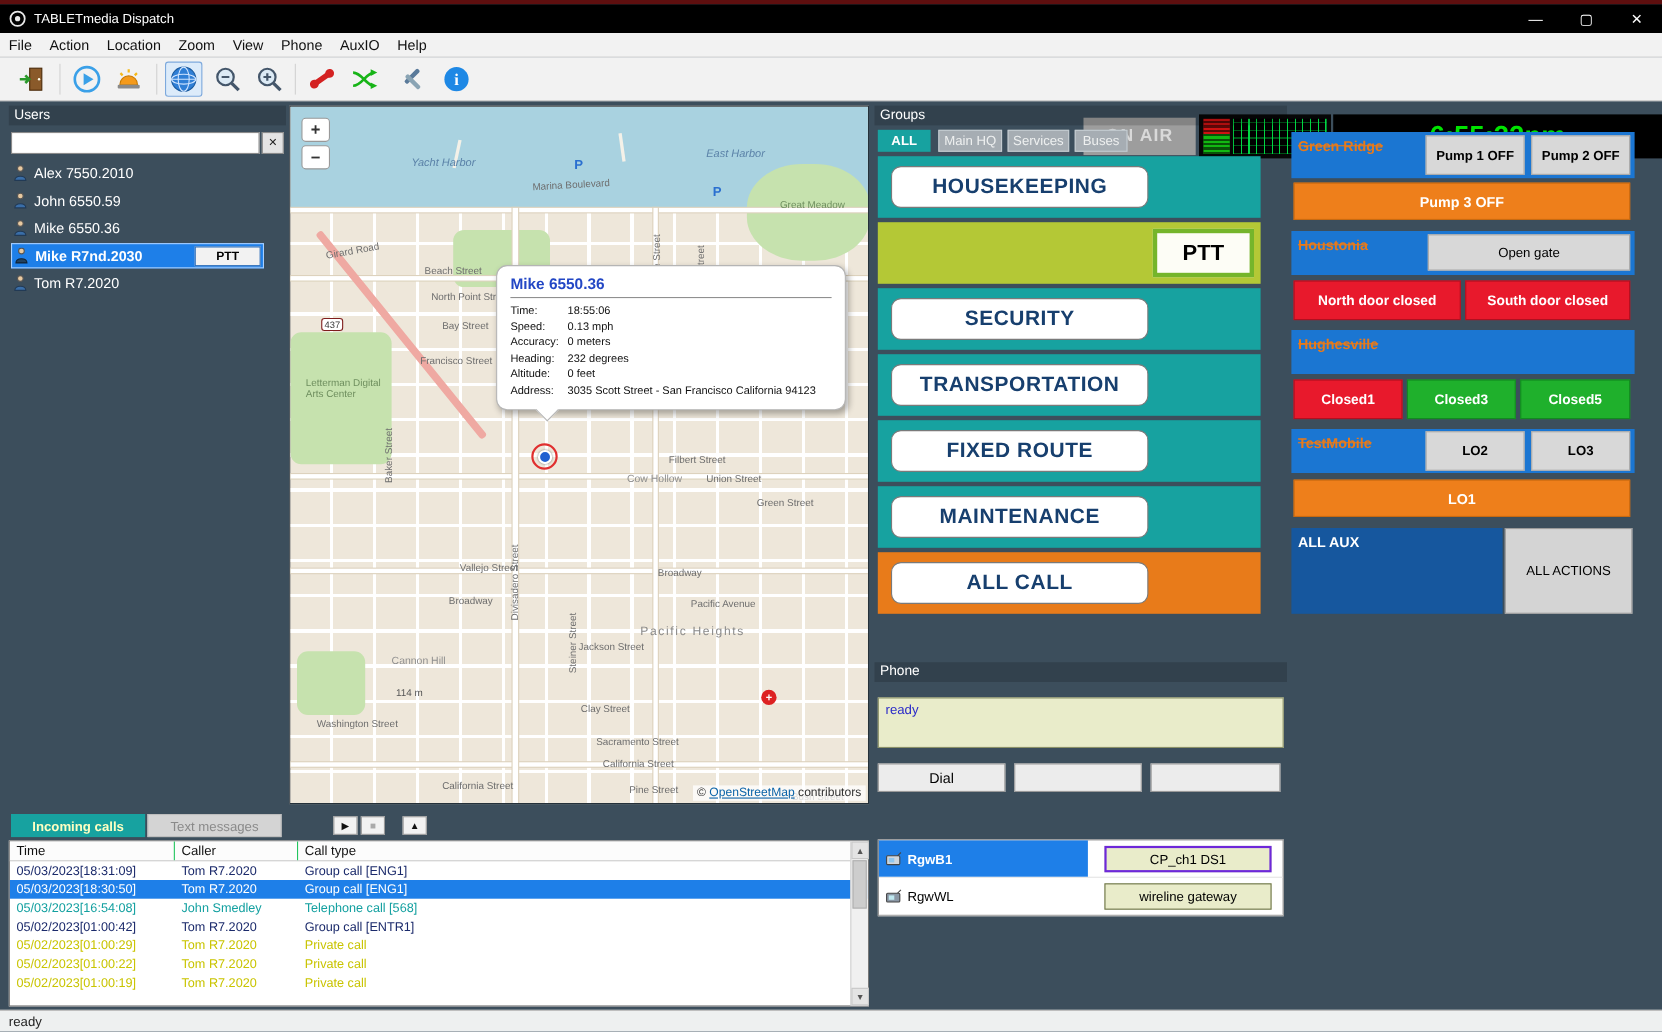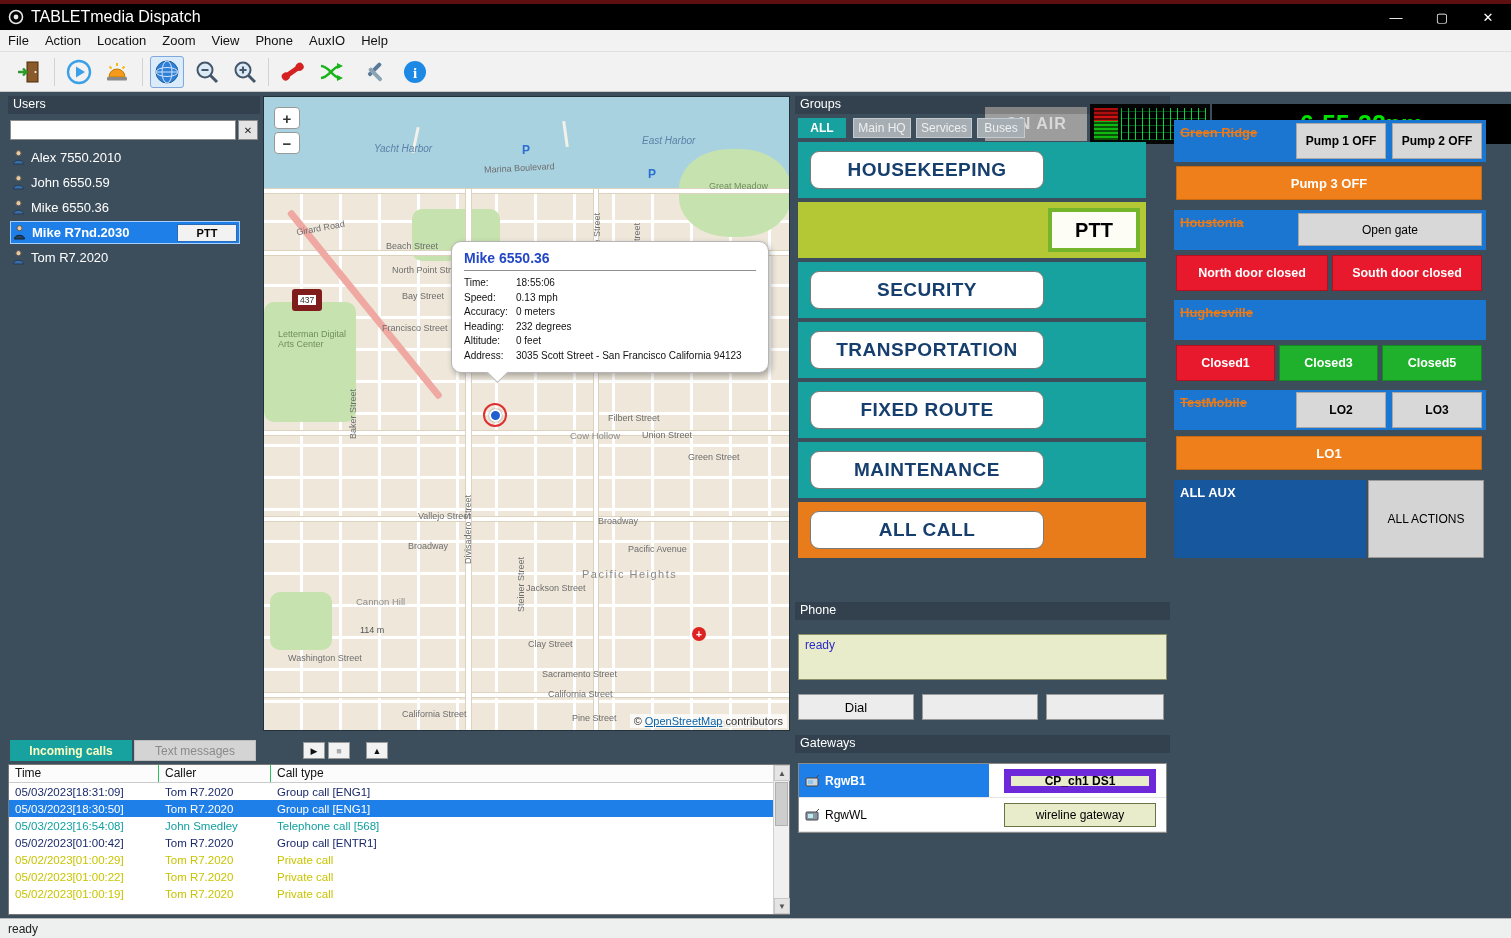--- a/index.html
+++ b/index.html
@@ -2,21 +2,21 @@
 <html><head>
 <meta charset="utf-8">
 <style>
   *{box-sizing:border-box;margin:0;padding:0}
   html,body{width:1511px;height:938px}
   body{font-family:"Liberation Sans",sans-serif;background:#3c4e5c;overflow:hidden;position:relative}
 
   
   #top-accent{position:absolute;left:0;top:0;width:1511px;height:4px;background:#5e0f0f}
   #titlebar{position:absolute;left:0;top:4px;width:1511px;height:26px;background:#000;color:#fff;display:flex;align-items:center}
-  #titlebar .title{font-size:16px;margin-left:7px}
+  #titlebar .title{font-size:12px;margin-left:7px}
   #titlebar .winbtns{margin-left:auto;display:flex}
   .winbtn{width:46px;height:26px;display:flex;align-items:center;justify-content:center;color:#fff;font-size:13px;cursor:default}
   #app-logo{margin-left:8px}
 
   #menubar{position:absolute;left:0;top:30px;width:1511px;height:22px;background:#f2f2f2;display:flex;align-items:center;font-size:13px;color:#111;border-bottom:1px solid #e0e0e0}
   .mi{padding:0 8px;height:100%;display:flex;align-items:center}
 
   #toolbar{position:absolute;left:0;top:52px;width:1511px;height:40px;background:#f2f2f2;border-bottom:1px solid #c9c9c9}
   .tbtn{position:absolute;top:4px;width:34px;height:32px;display:flex;align-items:center;justify-content:center;border:1px solid transparent;border-radius:3px}
   .tbtn.pressed{border:1px solid #7da9dd;background:#dcebfa}
@@ -45,21 +45,21 @@
   .park{position:absolute;background:#c6e2ae;border-radius:10px}
   .hroad{position:absolute;left:0;width:527px;height:4px;background:#fff;box-shadow:0 0 0 1px #ddd2bd}
   .vroad{position:absolute;top:92px;height:543px;width:5px;background:#fff;box-shadow:0 0 0 1px #ddd2bd}
   #trunk{position:absolute;left:28px;top:112px;width:240px;height:7px;background:#efa9a2;transform:rotate(51deg);transform-origin:0 0;border-radius:3px}
   .ml{position:absolute;font-size:9px;color:#6e6e6e;white-space:nowrap;z-index:3}
   .ml.water-l{font-style:italic;color:#5b82a8;font-size:10px}
   .ml.park-l{color:#6f8f5f}
   .ml.area-l{color:#8f8f8f;font-size:9.5px}
   .ml.big-l{color:#8a8a8a;font-size:11px;letter-spacing:1.5px}
   .mlv{writing-mode:vertical-rl;transform:rotate(180deg)}
-  #shield{position:absolute;left:28px;top:192px;font-size:8.5px;background:#fff;border:6px solid #7f1d1d;border-radius:3px;padding:0 2px;color:#333;z-index:3}
+  #shield{position:absolute;left:28px;top:192px;font-size:8.5px;background:#fff;border:1px solid #7f1d1d;border-radius:3px;padding:0 2px;color:#333;z-index:3}
   #scale-label{position:absolute;left:96px;top:528px;font-size:9px;color:#555;z-index:3}
   .pmark{position:absolute;color:#2a6fd0;font-weight:bold;font-size:12px;z-index:3}
   #marker{position:absolute;left:219px;top:306px;width:24px;height:24px;border:2px solid #e02f2f;border-radius:50%;z-index:5;display:flex;align-items:center;justify-content:center}
   #marker .mdot{width:13px;height:13px;border-radius:50%;background:#1f5fd0;border:2px solid #fff;box-shadow:0 0 2px #0008}
   #cross-marker{position:absolute;left:428px;top:530px;width:14px;height:14px;border-radius:50%;background:#d22;color:#fff;font-size:10px;font-weight:bold;display:flex;align-items:center;justify-content:center;z-index:4}
   #popup{position:absolute;left:187px;top:144px;width:318px;background:#fff;border:1px solid #b5b5b5;border-radius:10px;box-shadow:2px 3px 6px rgba(0,0,0,.3);padding:8px 12px 9px 12px;z-index:6}
   #popup-title{color:#2347c5;font-weight:bold;font-size:14px;border-bottom:1px solid #909090;padding-bottom:4px;margin-bottom:5px}
   .prow{display:flex;font-size:10px;color:#111;line-height:1.45}
   .prow .pl{width:52px;flex:none}
   #popup-tail{position:absolute;left:38px;bottom:-8px;width:15px;height:15px;background:#fff;border-right:1px solid #b5b5b5;border-bottom:1px solid #b5b5b5;transform:rotate(45deg)}
@@ -96,21 +96,21 @@
   #phone-display{position:absolute;left:3px;top:32px;width:369px;height:46px;background:#e9ecca;border:1px solid #8a9168;color:#2a2ac8;font-size:12px;padding:3px 6px}
   .pbtn{position:absolute;top:92px;height:26px;background:#ececec;border:1px solid #999;font-size:13px;color:#000;display:flex;align-items:center;justify-content:center}
 
   
   #gateways{position:absolute;left:795px;top:735px;width:375px;height:183px}
   #gwlist{position:absolute;left:3px;top:28px;width:369px;height:70px;background:#fff;border:1px solid #8a8a8a}
   .gwrow{height:34px;display:flex;align-items:center;font-size:12px;color:#000;border-bottom:1px solid #e4e4e4}
   .gwcell{display:flex;align-items:center;gap:5px;width:190px;height:100%;padding:0 5px}
   .gwrow.selected .gwcell{background:#1e7fe8;color:#fff;font-weight:bold}
   .gwbtn{margin-left:auto;margin-right:10px;width:152px;height:24px;background:#e9ecca;border:1px solid #6b7346;font-size:12px;display:flex;align-items:center;justify-content:center}
-  .gwbtn.bold{font-weight:bold;border:7px solid #6d28d9}
+  .gwbtn.bold{font-weight:normal;border:2px solid #6d28d9}
 
   
   #calls{position:absolute;left:8px;top:738px;width:782px;height:177px}
   .ctab{position:absolute;top:2px;height:21px;font-size:12px;display:flex;align-items:center;justify-content:center}
   .ctab.active{background:#17a2a0;color:#ffffc2;font-weight:bold}
   .ctab.idle{background:#d4d4d4;color:#8a8a8a;border:1px solid #bdbdbd}
   .pcbtn{position:absolute;top:4px;width:22px;height:17px;background:#f2f2f2;border:1px solid #999;font-size:9px;display:flex;align-items:center;justify-content:center;color:#111}
   .pcbtn.dis{color:#aaa}
   #calls-table{position:absolute;left:0;top:26px;width:782px;height:151px;background:#fff;border:1px solid #777}
   .chead{display:flex;height:18px;border-bottom:1px solid #ccc;font-size:12px;color:#111;background:#fcfcfc}
@@ -307,21 +307,21 @@
 
   <span class="ml water-l" style="left:110px;top:46px">Yacht Harbor</span>
   <span class="ml water-l" style="left:378px;top:38px">East Harbor</span>
   <span class="ml" style="left:220px;top:66px;transform:rotate(-3deg)">Marina Boulevard</span>
   <span class="ml park-l" style="left:445px;top:84px">Great Meadow</span>
   <span class="ml" style="left:32px;top:126px;transform:rotate(-10deg)">Girard Road</span>
   <span class="ml" style="left:122px;top:144px">Beach Street</span>
   <span class="ml" style="left:128px;top:168px">North Point Street</span>
   <span class="ml" style="left:138px;top:194px">Bay Street</span>
   <span class="ml" style="left:118px;top:226px">Francisco Street</span>
-  <span class="ml park-l" style="left:14px;top:232px;width:82px;white-space:normal">Letterman Digital Arts Center</span>
+  <span class="ml park-l" style="left:14px;top:246px;width:82px;white-space:normal">Letterman Digital Arts Center</span>
   <span class="ml" style="left:344px;top:316px">Filbert Street</span>
   <span class="ml area-l" style="left:306px;top:333px">Cow Hollow</span>
   <span class="ml" style="left:378px;top:333px">Union Street</span>
   <span class="ml" style="left:424px;top:355px">Green Street</span>
   <span class="ml" style="left:154px;top:414px">Vallejo Street</span>
   <span class="ml" style="left:334px;top:419px">Broadway</span>
   <span class="ml" style="left:364px;top:447px">Pacific Avenue</span>
   <span class="ml big-l" style="left:318px;top:471px">Pacific Heights</span>
   <span class="ml" style="left:262px;top:486px">Jackson Street</span>
   <span class="ml" style="left:144px;top:444px">Broadway</span>
@@ -446,21 +446,20 @@
 
 <div id="phone">
   <div class="hdrband">Phone</div>
   <div id="phone-display">ready</div>
   <div class="pbtn" style="left:3px;width:116px">Dial</div>
   <div class="pbtn" style="left:127px;width:116px"></div>
   <div class="pbtn" style="left:251px;width:118px"></div>
 </div>
 
 <div id="gateways">
-  <div class="hdrband">Gateways</div>
   <div id="gwlist">
     <div class="gwrow selected">
       <div class="gwcell">
         <svg width="16" height="14" viewBox="0 0 16 14">
             <rect x="2" y="4" width="12" height="8" rx="1" fill="#cfd6dd" stroke="#444"></rect>
             <rect x="4" y="6" width="5" height="4" fill="#8fc6ef"></rect>
             <line x1="12" y1="4" x2="15" y2="1" stroke="#444"></line>
           </svg>
         <span>RgwB1</span>
       </div>

